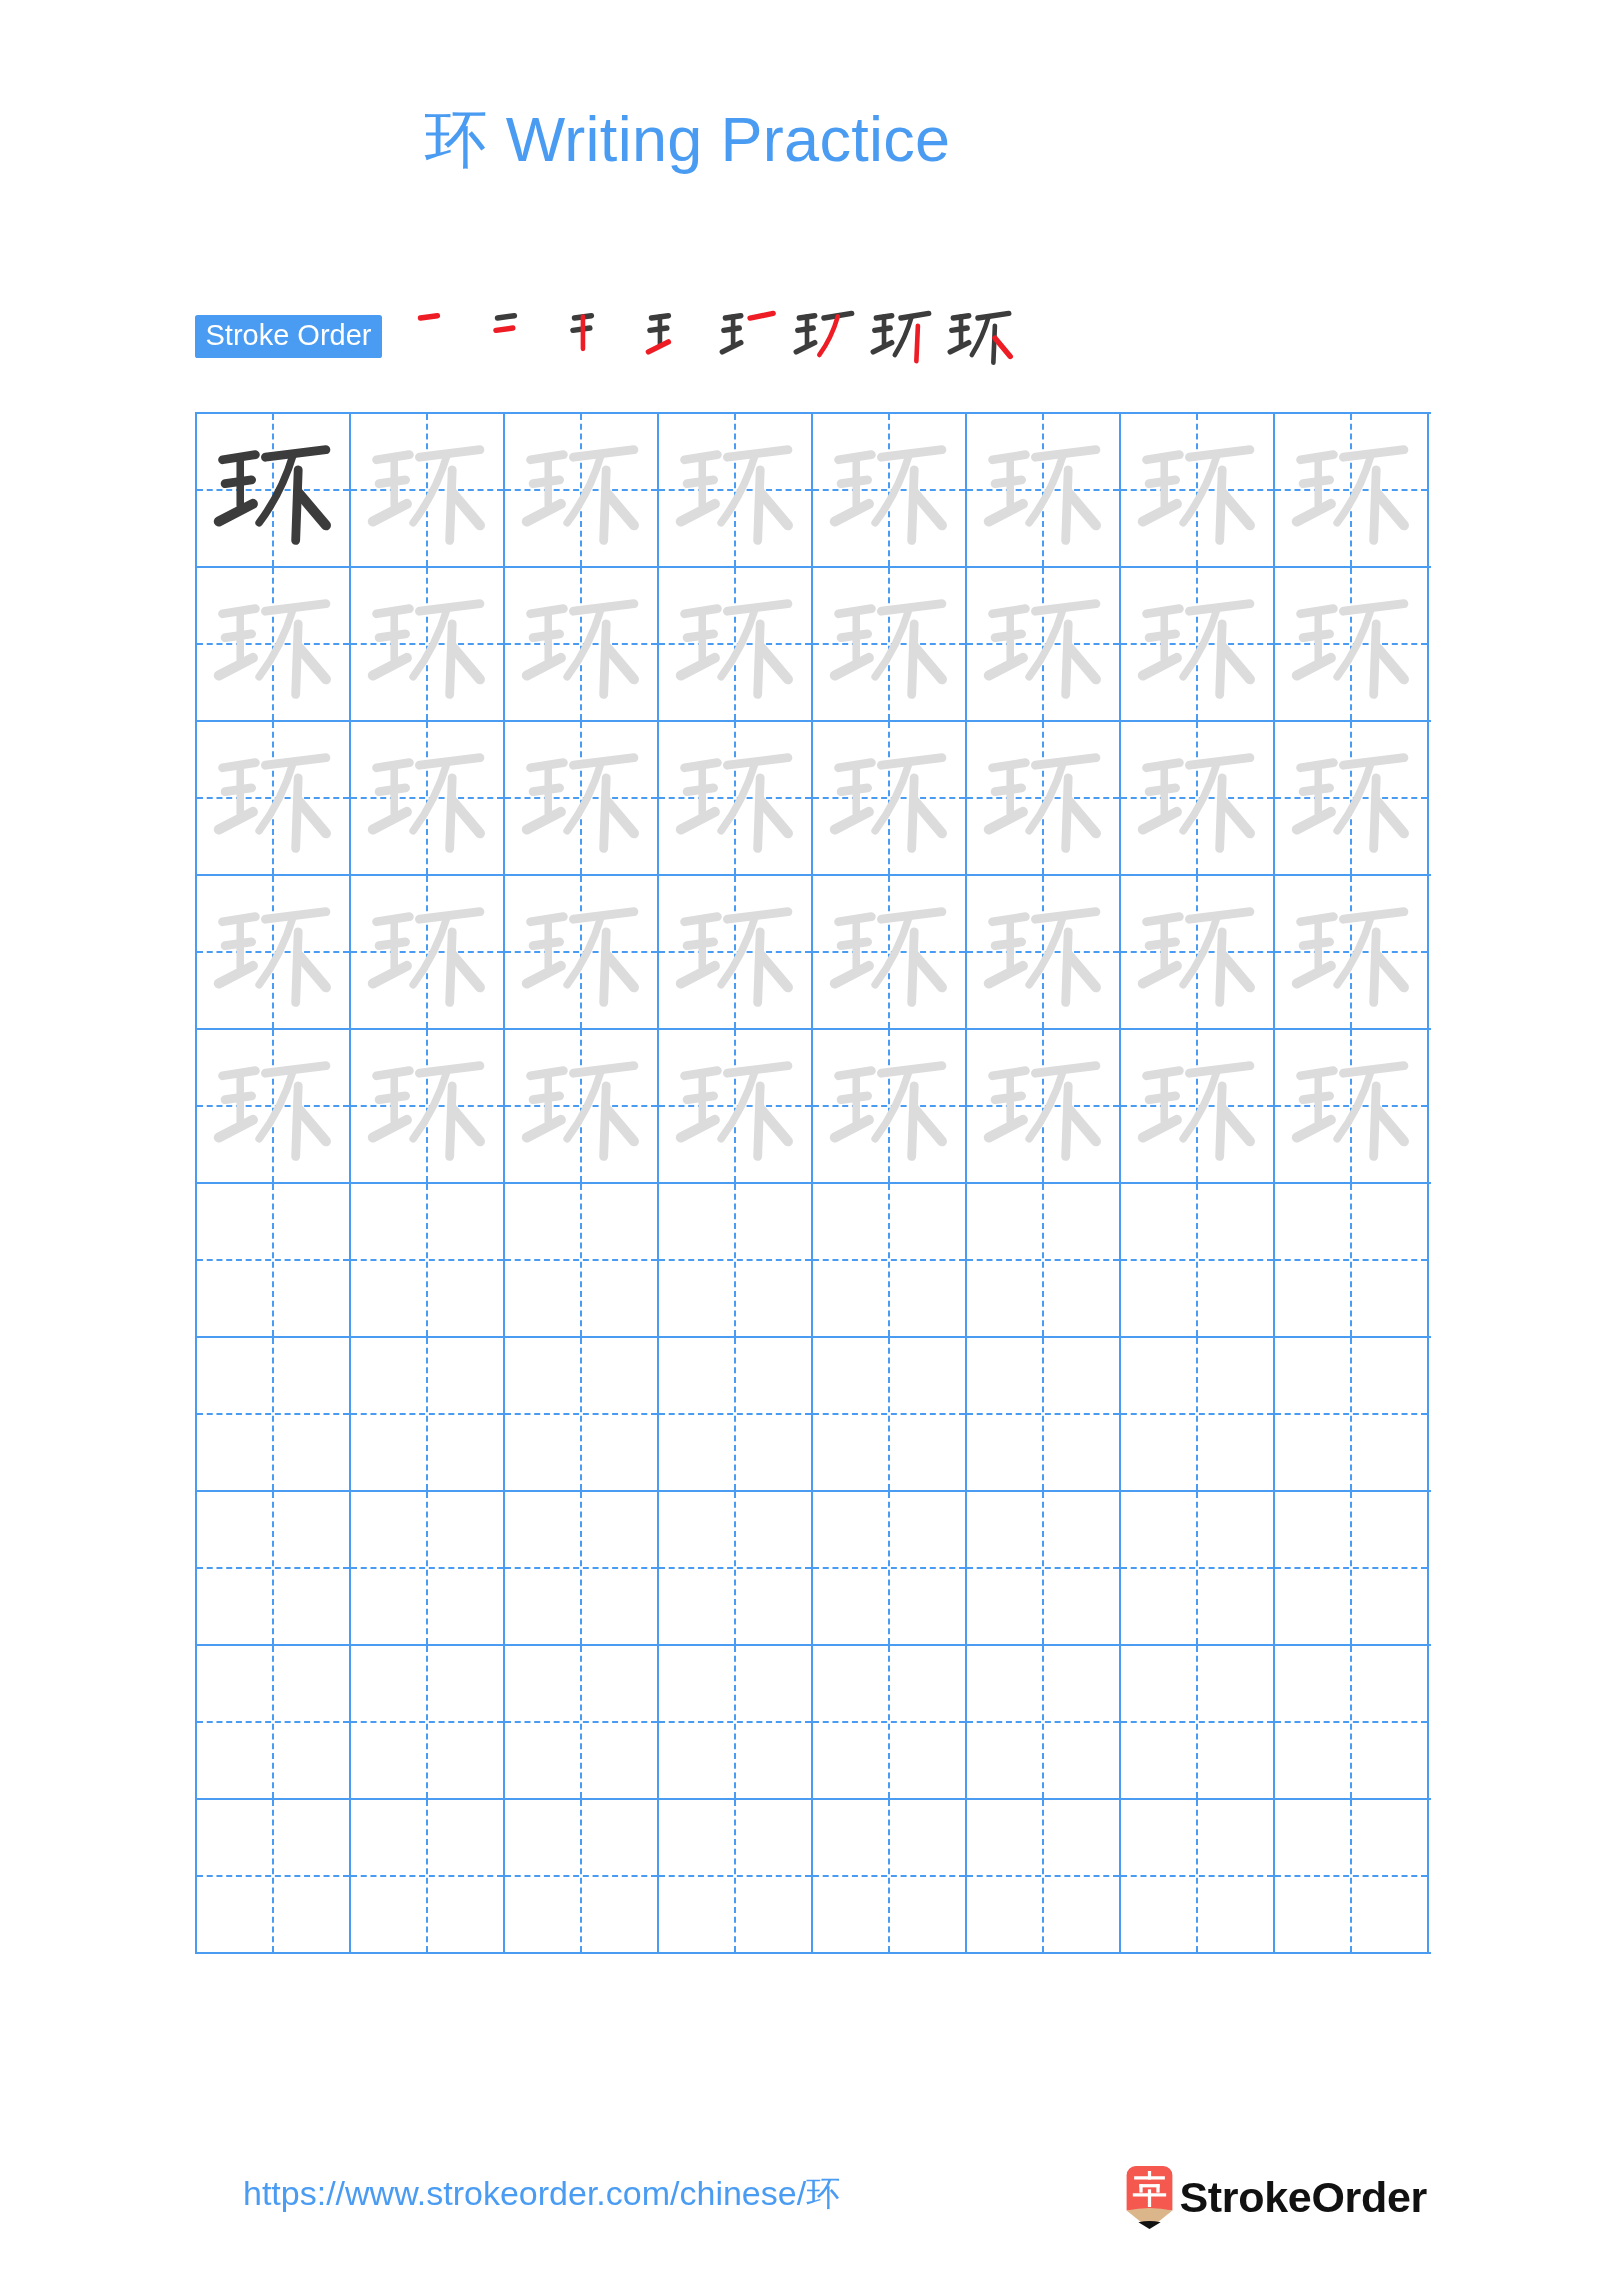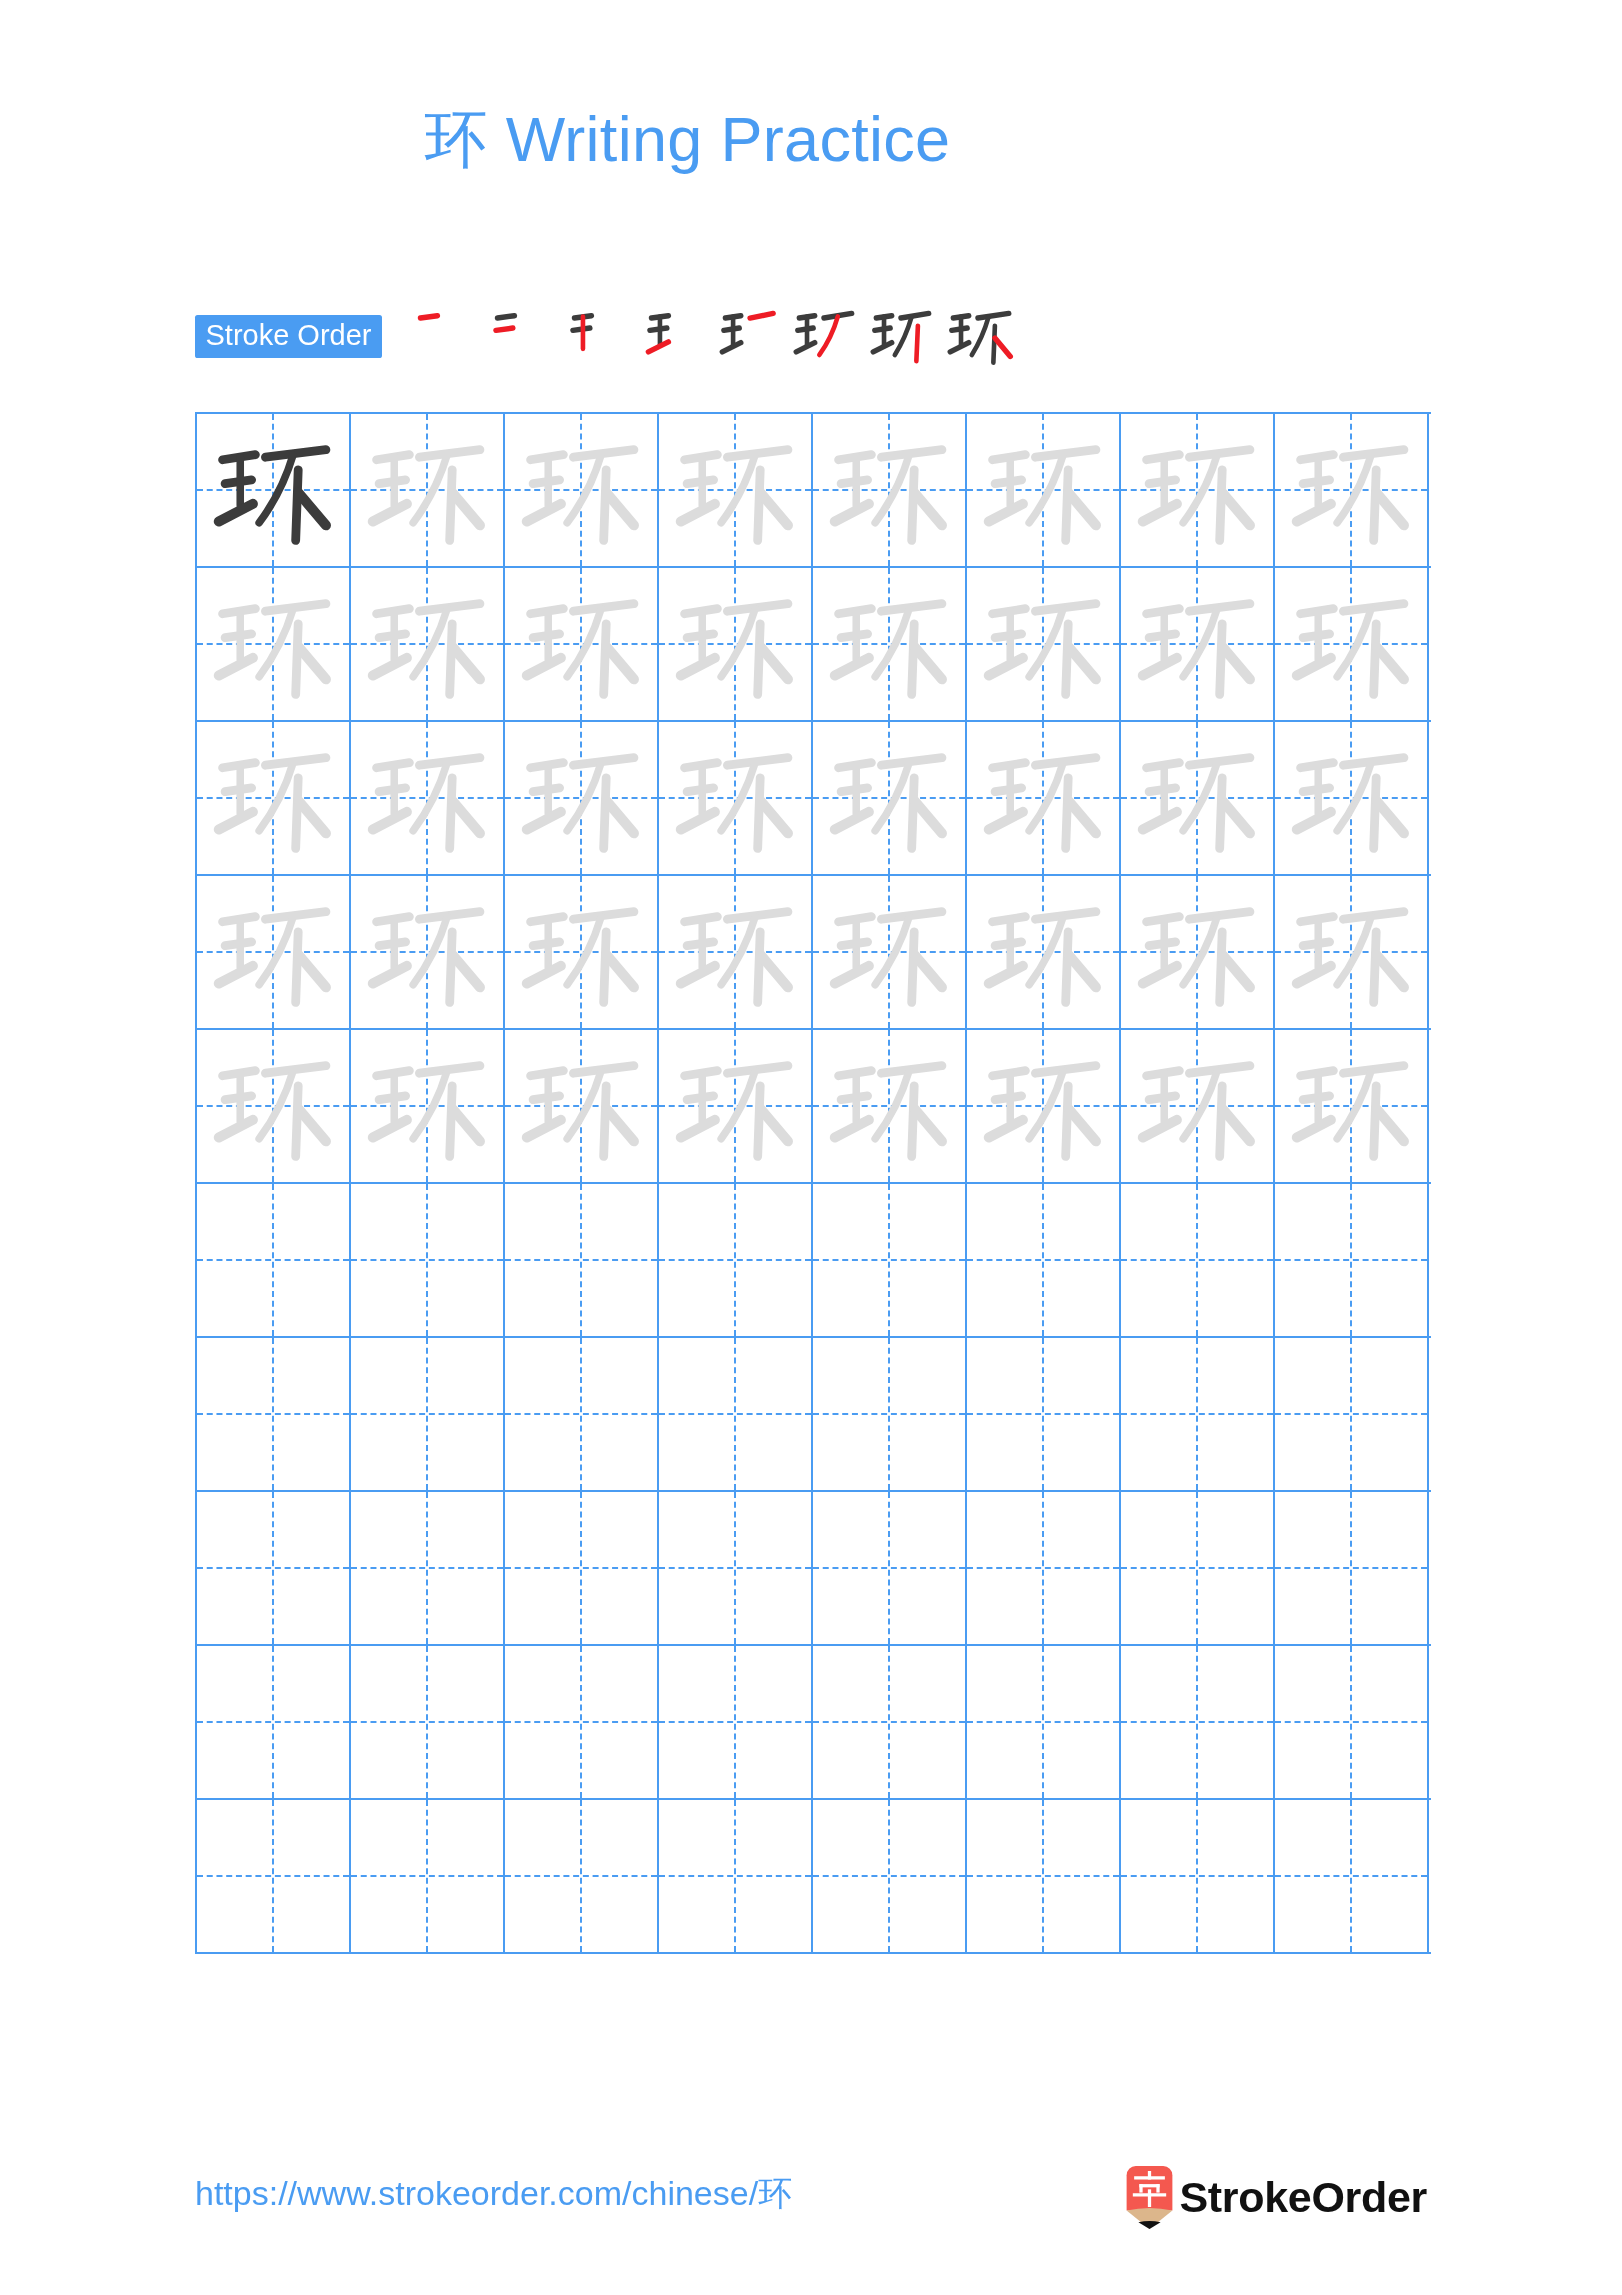--- a/index.html
+++ b/index.html
@@ -953,21 +953,21 @@
       <div class="grid-cell"></div>
       <div class="grid-cell"></div>
       <div class="grid-cell"></div>
       <div class="grid-cell"></div>
       <div class="grid-cell"></div>
       <div class="grid-cell"></div>
     </div>
   </div>
 
 <div class="footer">
-  <a class="footer-url" style="text-decoration:none;color:#4a9cf2;">https://www.strokeorder.com/chinese/环</a>
+  <a class="footer-url" style="text-decoration:none;color:#4a9cf2;margin-left:48px;">https://www.strokeorder.com/chinese/环</a>
 
   <div class="footer-brand">
     <svg class="brand-logo" viewBox="0 0 78 96">
       <path d="M4 14 A14 14 0 0 1 18 0 L60 0 A14 14 0 0 1 74 14 L74 68 L4 68 Z" fill="#f4584f"></path>
       <path d="M4 68 Q39 60 74 68 L39 96 Z" fill="#dcb68b"></path>
       <path d="M22 86 Q39 82 56 86 L39 96 Z" fill="#111111"></path>
       <g stroke="#ffffff" stroke-width="5" stroke-linecap="square" fill="none">
         <path d="M18 18 L60 18"></path>
         <path d="M39 10 L39 18"></path>
         <path d="M26 30 L52 30"></path>

